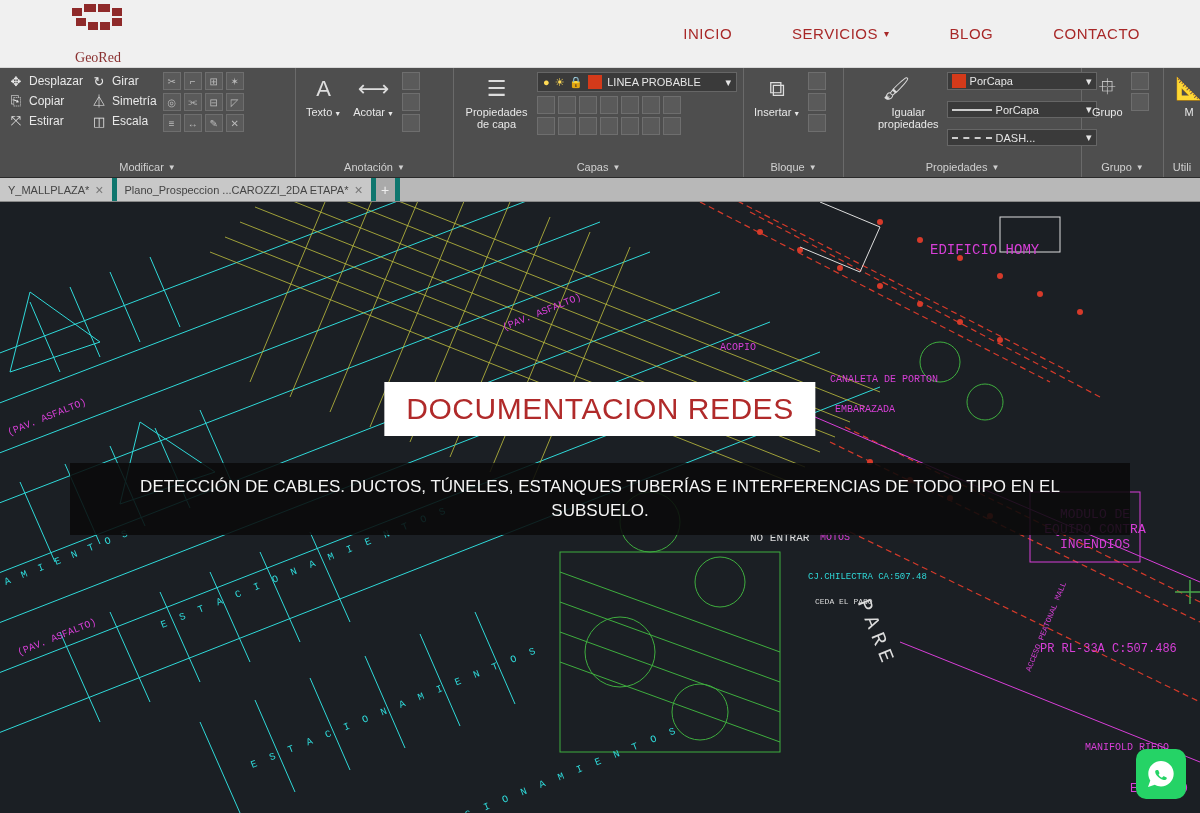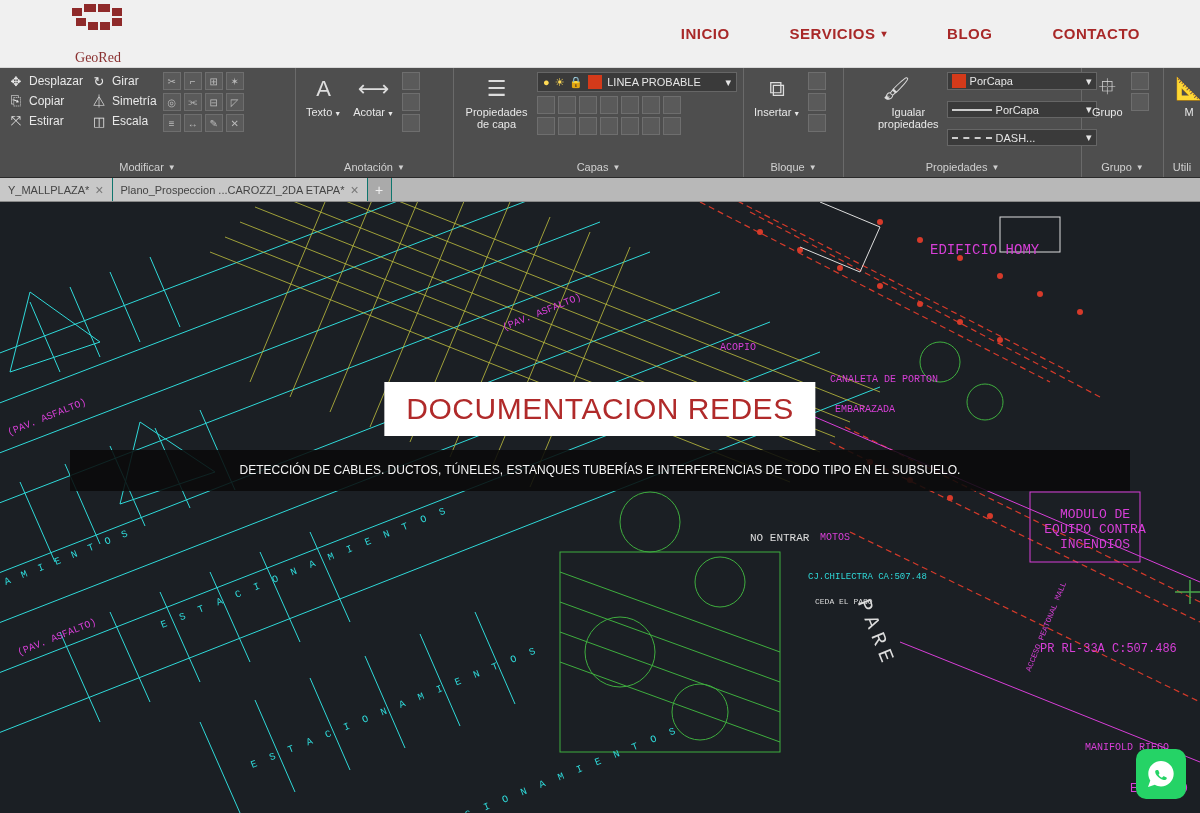--- a/index.html
+++ b/index.html
@@ -5,21 +5,21 @@
 * { margin: 0; padding: 0; box-sizing: border-box; font-family: -apple-system, BlinkMacSystemFont, "Segoe UI", Arial, sans-serif; }
 body { width: 1200px; height: 813px; overflow: hidden; background: #f0f0f0; position: relative; }
 
 
 .site-header { height: 68px; background: #f0f0f0; display: flex; align-items: center; padding: 0 60px 0 70px; border-bottom: 1px solid #d8d8d8; }
 .logo { display: flex; flex-direction: column; align-items: center; }
 .logo-mark { width: 56px; height: 34px; position: relative; }
 .logo-mark svg { width: 100%; height: 100%; }
 .logo-text { font-size: 14px; color: #8a3030; font-family: Georgia, serif; margin-top: 14px; }
 .nav { margin-left: auto; display: flex; gap: 60px; }
-.nav a { color: #a82828; font-weight: 700; font-size: 15px; letter-spacing: .5px; text-decoration: none; display: flex; align-items: center; gap: 6px; }
+.nav a { color: #a82828; font-weight: 400; font-size: 15px; letter-spacing: .5px; text-decoration: none; display: flex; align-items: center; gap: 6px; }
 .chev { font-size: 10px; }
 
 
 .ribbon { background: #4e4e4e; color: #e6e6e6; display: flex; border-bottom: 1px solid #2a2a2a; overflow: hidden; }
 .panel { border-right: 1px solid #6a6a6a; display: flex; flex-direction: column; padding: 4px 6px 2px 6px; }
 .panel-body { display: flex; gap: 4px; align-items: flex-start; }
 .panel-footer { text-align: center; font-size: 11px; color: #d0d0d0; padding: 2px 0; margin-top: auto; display:flex; justify-content:center; align-items:center; gap:4px;}
 .panel-footer .tri { font-size: 8px; }
 
 .col { display: flex; flex-direction: column; gap: 2px; }
@@ -34,31 +34,31 @@
 .icon-grid.sm { grid-template-columns: repeat(3, 18px); }
 
 .linetype-row { display:flex; align-items:center; gap:4px; background:#3a3a3a; border:1px solid #666; padding:1px 4px; font-size:11px; min-width:150px; }
 .sw { width:14px; height:14px; display:inline-block; }
 .linetype-stack { display:flex; flex-direction:column; gap:11px; }
 
 .layer-combo { display:flex; align-items:center; gap:5px; background:#3a3a3a; border:1px solid #666; padding:2px 5px; font-size:11px; min-width:200px; }
 
 
 .doc-tabs { background: #b8b8b8; height: 24px; display:flex; align-items:stretch; border-bottom:1px solid #888; }
-.tab { background:#c8c8c8; border-right:1px solid #0f766e; display:flex; align-items:center; padding:0 8px; font-size:11px; color:#444; gap:6px; }
+.tab { background:#c8c8c8; border-right:5px solid #0f766e; display:flex; align-items:center; padding:0 8px; font-size:11px; color:#444; gap:6px; }
 .tab .x { color:#777; font-size:14px; }
 .tab.add { width:24px; justify-content:center; background:#aaa; color:#eee; font-size:14px;}
 
 
 .canvas { position:relative; height: calc(813px - 68px - 110px - 24px); background:#1b1f24; overflow:hidden; }
 .canvas svg { position:absolute; inset:0; width:100%; height:100%; }
 .label-cad { position:absolute; font-size:10px; font-family: "Courier New", monospace; white-space:nowrap; }
 
 .hero-title { position:absolute; left:50%; top:180px; transform:translateX(-50%); background:#fff; color:#b02a2a; font-size:30px; font-weight:500; padding:10px 22px; letter-spacing:.5px; }
-.hero-sub { position:absolute; left:50%; top:248px; transform:translateX(-50%); background:rgba(10,10,10,.88); color:#f5f5f5; font-size:12px; font-weight:400; padding:12px 22px; text-align:center; width:1060px; line-height:1.4; }
+.hero-sub { position:absolute; left:50%; top:261px; transform:translateX(-50%); background:rgba(10,10,10,.88); color:#f5f5f5; font-size:17px; font-weight:400; padding:12px 22px; text-align:center; width:1060px; line-height:1.4; }
 
 .whatsapp { position:absolute; right:14px; bottom:14px; width:50px; height:50px; background:#25d366; border-radius:10px; display:flex; align-items:center; justify-content:center; }
 .whatsapp svg { width:32px; height:32px; fill:#fff; }
 </style>
 </head>
 <body>
 
 <header class="site-header">
   <div class="logo">
     <div class="logo-mark">

